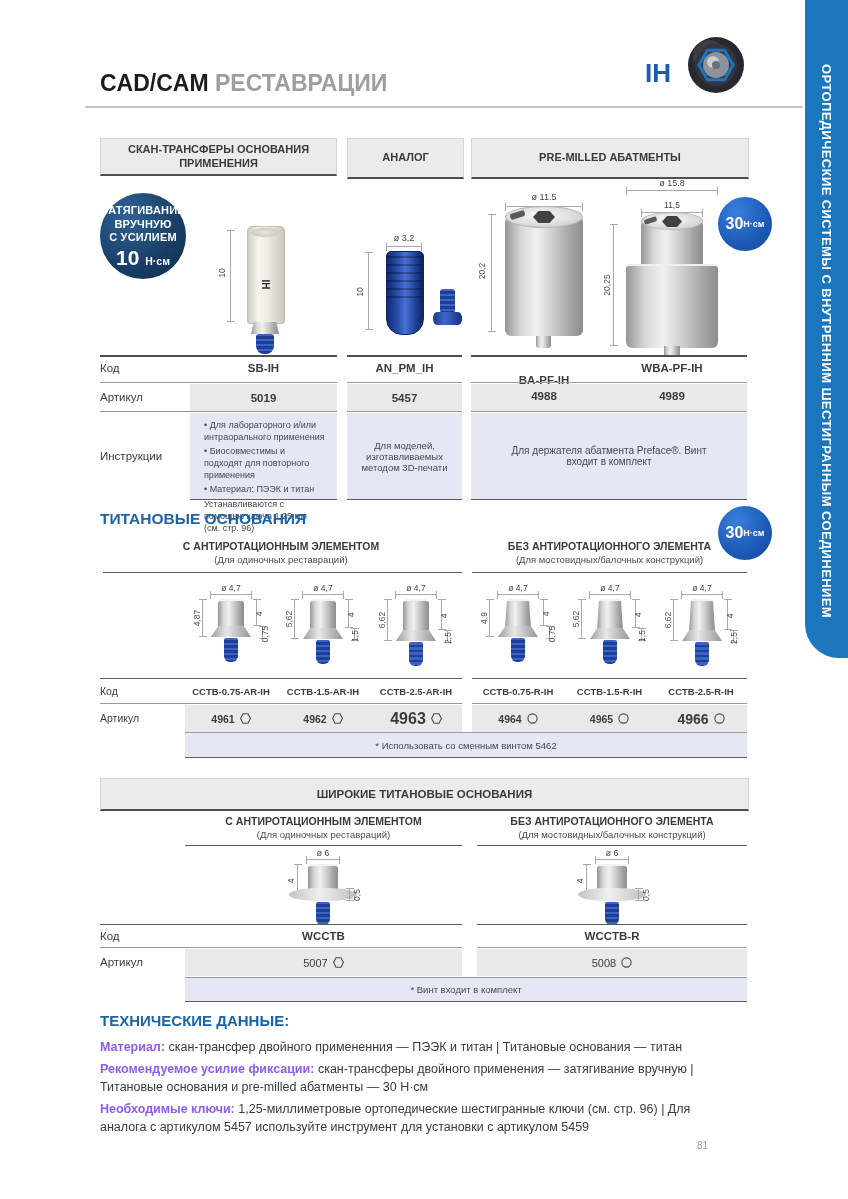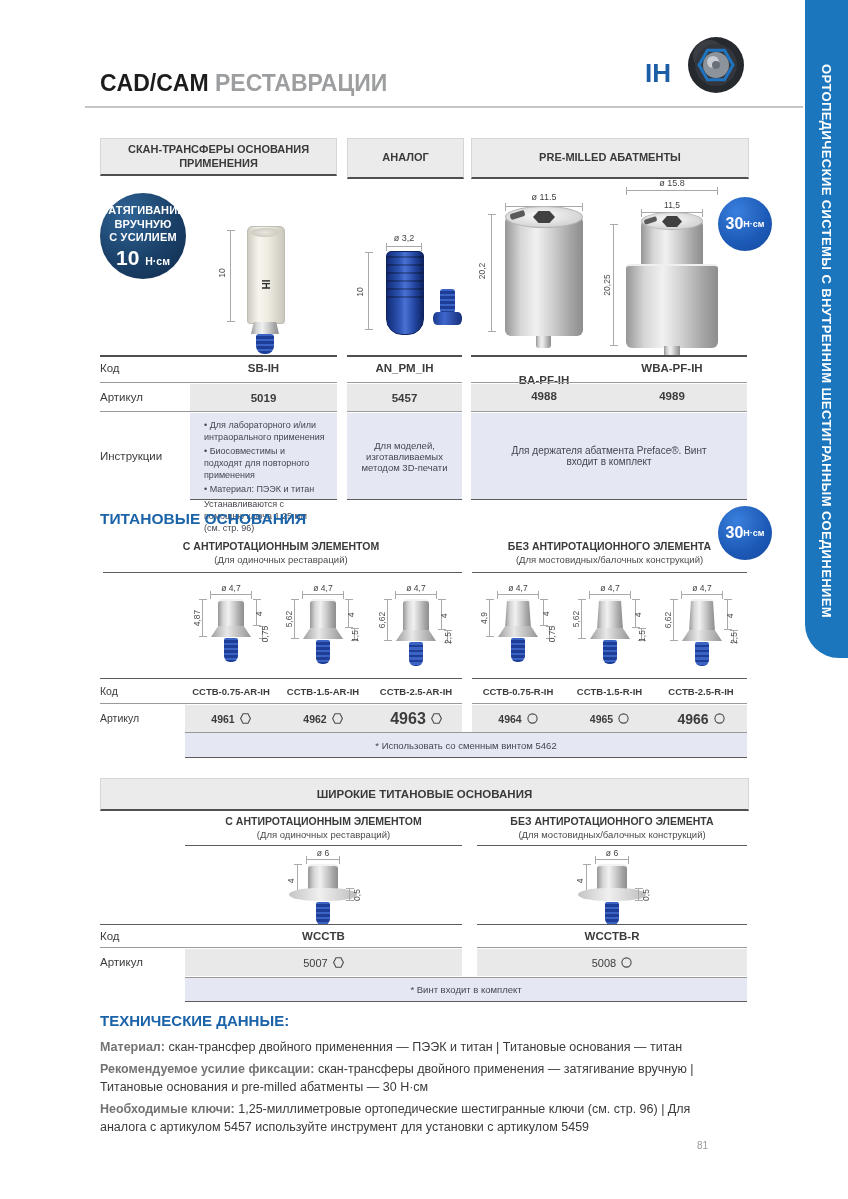--- a/index.html
+++ b/index.html
@@ -51,21 +51,21 @@
   .bluetitle{position:absolute;font-weight:bold;color:#1a63a8;}
   .grptitle{position:absolute;text-align:center;font-size:10.5px;font-weight:bold;color:#3a3a3a;}
   .grpsub{position:absolute;text-align:center;font-size:9.5px;color:#4a4a4a;}
   
   .instr1{padding:7px 12px 0 14px;font-size:9px;line-height:1.3;color:#44474f;}
   .bullet{margin-bottom:3px;}
   .bullet::before{content:"• ";}
   .instrcenter{display:flex;align-items:center;justify-content:center;text-align:center;color:#44474f;}
   
   .techp{position:absolute;font-size:12.5px;line-height:18px;color:#3a3a3a;width:640px;}
-  .techp b{color:#737373;}
+  .techp b{color:#8b5cf6;}
   
   .sidetab{position:absolute;left:805px;top:0;width:43px;height:658px;background:#1b76bd;border-radius:0 0 0 34px;}
   .sidetab .t{position:absolute;top:64px;left:50%;transform:translateX(-50%);
       writing-mode:vertical-rl;white-space:nowrap;color:#fff;font-size:13px;font-weight:bold;letter-spacing:.4px;}
   .iconinline{margin-left:5px;vertical-align:-1px;}
 </style>
 </head>
 <body>
 
 <div class="page">

